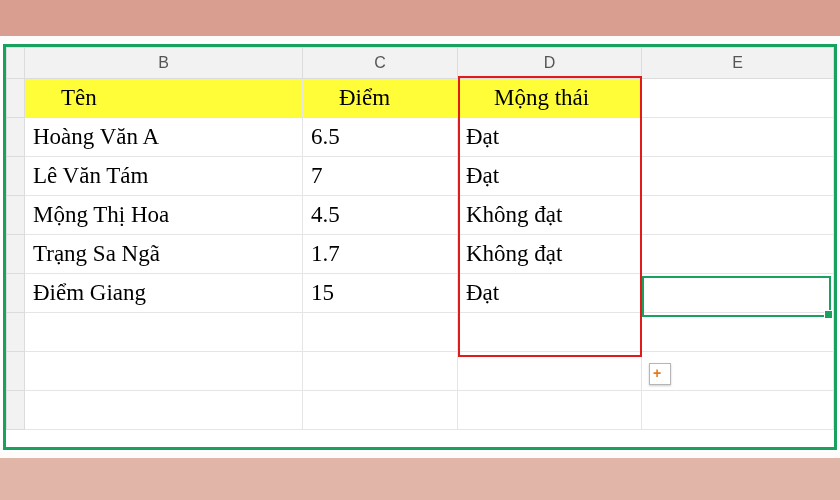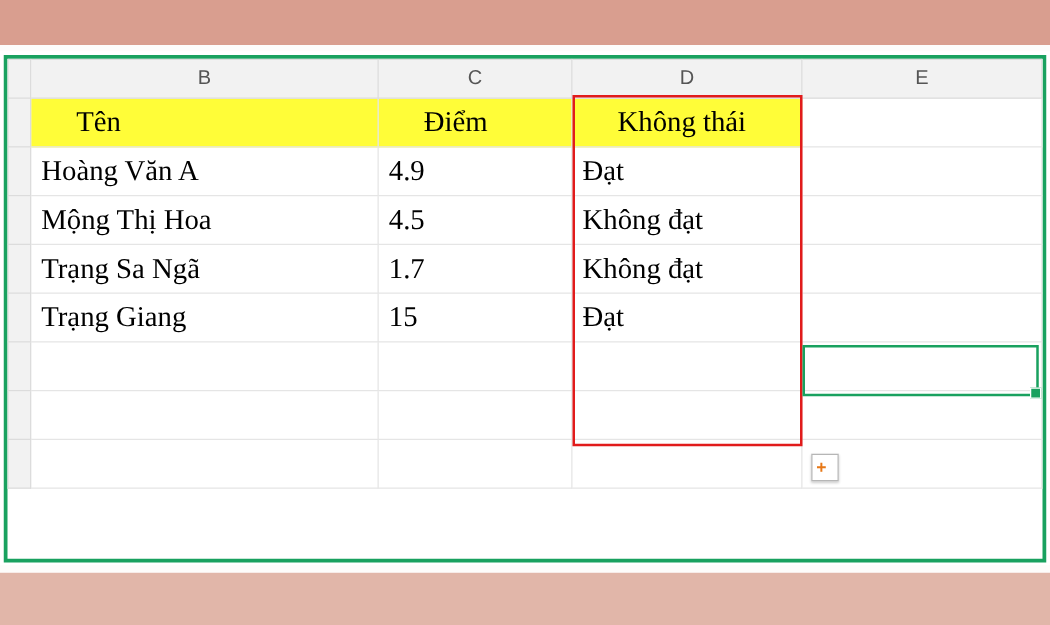--- a/index.html
+++ b/index.html
@@ -163,48 +163,55 @@
         <td>B</td>
         <td>C</td>
         <td>D</td>
         <td>E</td>
       </tr>
 
       <tr class="header-row">
         <td class="row-head"></td>
         <td class="cell left">Tên</td>
         <td class="cell center">Điểm</td>
-        <td class="cell left">Không thái</td>
+        <td class="cell left">Mộng thái</td>
         <td class="cell" style="background:#fff"></td>
       </tr>
 
       <tr>
         <td class="row-head"></td>
         <td class="cell left">Hoàng Văn A</td>
-        <td class="cell center">4.9</td>
+        <td class="cell center">6.5</td>
+        <td class="cell left">Đạt</td>
+        <td class="cell"></td>
+      </tr>
+      <tr>
+        <td class="row-head"></td>
+        <td class="cell left">Lê Văn Tám</td>
+        <td class="cell center">7</td>
         <td class="cell left">Đạt</td>
         <td class="cell"></td>
       </tr>
       <tr>
         <td class="row-head"></td>
         <td class="cell left">Mộng Thị Hoa</td>
         <td class="cell center">4.5</td>
         <td class="cell left">Không đạt</td>
         <td class="cell"></td>
       </tr>
       <tr>
         <td class="row-head"></td>
         <td class="cell left">Trạng Sa Ngã</td>
         <td class="cell center">1.7</td>
         <td class="cell left">Không đạt</td>
         <td class="cell"></td>
       </tr>
       <tr>
         <td class="row-head"></td>
-        <td class="cell left">Trạng Giang</td>
+        <td class="cell left">Điểm Giang</td>
         <td class="cell center">15</td>
         <td class="cell left">Đạt</td>
         <td class="cell"></td>
       </tr>
 
       <tr>
         <td class="row-head"></td>
         <td class="cell"></td>
         <td class="cell"></td>
         <td class="cell"></td>

